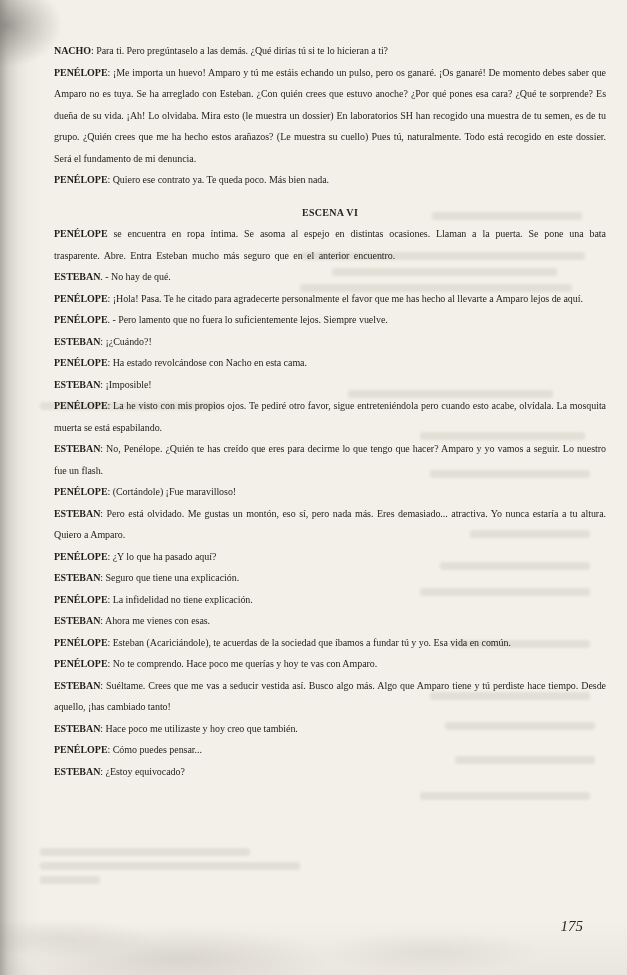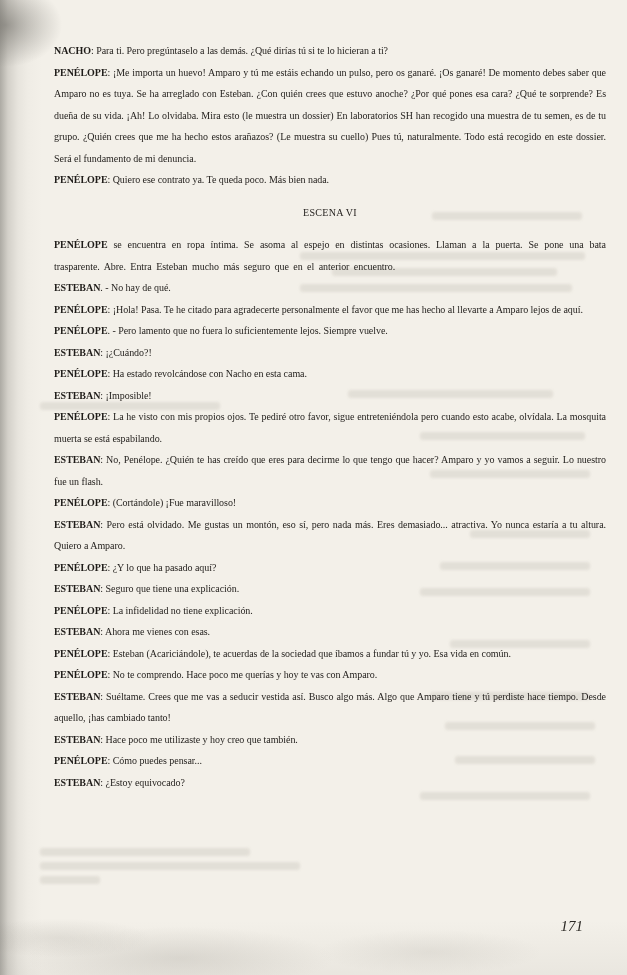--- a/index.html
+++ b/index.html
@@ -16,22 +16,22 @@
       linear-gradient(0deg, rgba(150,146,138,0.10) 0px, rgba(150,146,138,0) 55px);
   }
   .page{position:absolute;inset:0;}
   .text-block{
     position:absolute;left:54px;top:40px;width:552px;
     font-size:10px;line-height:21.5px;letter-spacing:-0.05px;
     color:#262320;text-align:justify;
   }
   .text-block p{margin:0;}
   p.heading{
-    text-align:center;font-weight:normal;letter-spacing:0.3px;
-    margin-top:11px;margin-bottom:11px;
+    text-align:center;font-weight:bold;letter-spacing:0.3px;
+    margin-top:11px;
   }
   p.stage{word-spacing:2px;}
   strong{font-weight:bold;color:#1f1c19;}
   .page-number{
     position:absolute;right:44px;top:918px;
     font-size:15px;font-style:italic;color:#2b2824;
   }
   .smudge{
     position:absolute;height:8px;border-radius:3px;
     background:rgba(128,120,106,0.14);
@@ -84,14 +84,14 @@
       <p class="dialogue"><strong>PENÉLOPE</strong>: La infidelidad no tiene explicación.</p>
       <p class="dialogue"><strong>ESTEBAN</strong>: Ahora me vienes con esas.</p>
       <p class="dialogue"><strong>PENÉLOPE</strong>: Esteban (Acariciándole), te acuerdas de la sociedad que íbamos a fundar tú y yo. Esa vida en común.</p>
       <p class="dialogue"><strong>PENÉLOPE</strong>: No te comprendo. Hace poco me querías y hoy te vas con Amparo.</p>
       <p class="dialogue"><strong>ESTEBAN</strong>: Suéltame. Crees que me vas a seducir vestida así. Busco algo más. Algo que Amparo tiene y tú perdiste hace tiempo. Desde aquello, ¡has cambiado tanto!</p>
       <p class="dialogue"><strong>ESTEBAN</strong>: Hace poco me utilizaste y hoy creo que también.</p>
       <p class="dialogue"><strong>PENÉLOPE</strong>: Cómo puedes pensar...</p>
       <p class="dialogue"><strong>ESTEBAN</strong>: ¿Estoy equivocado?</p>
     </div>
 
-  <div class="page-number">171</div>
+  <div class="page-number">175</div>
 </div>
 
 </body></html>

